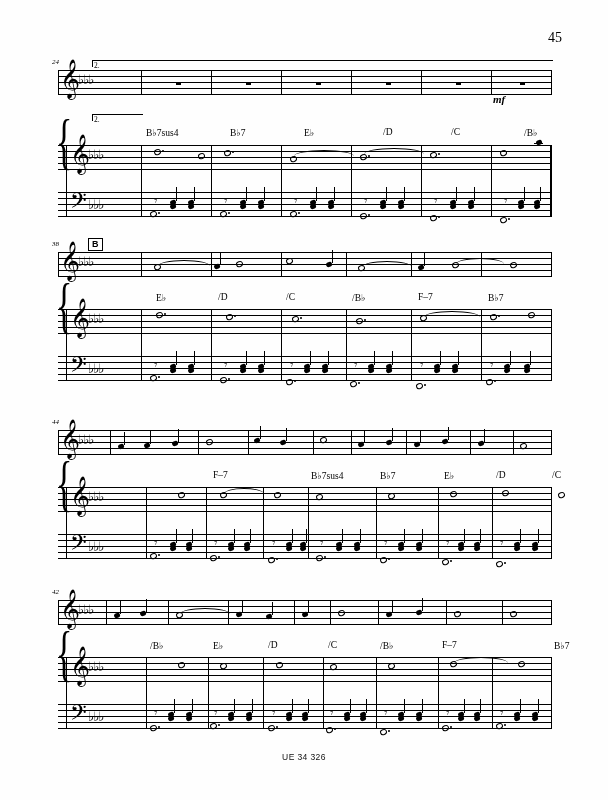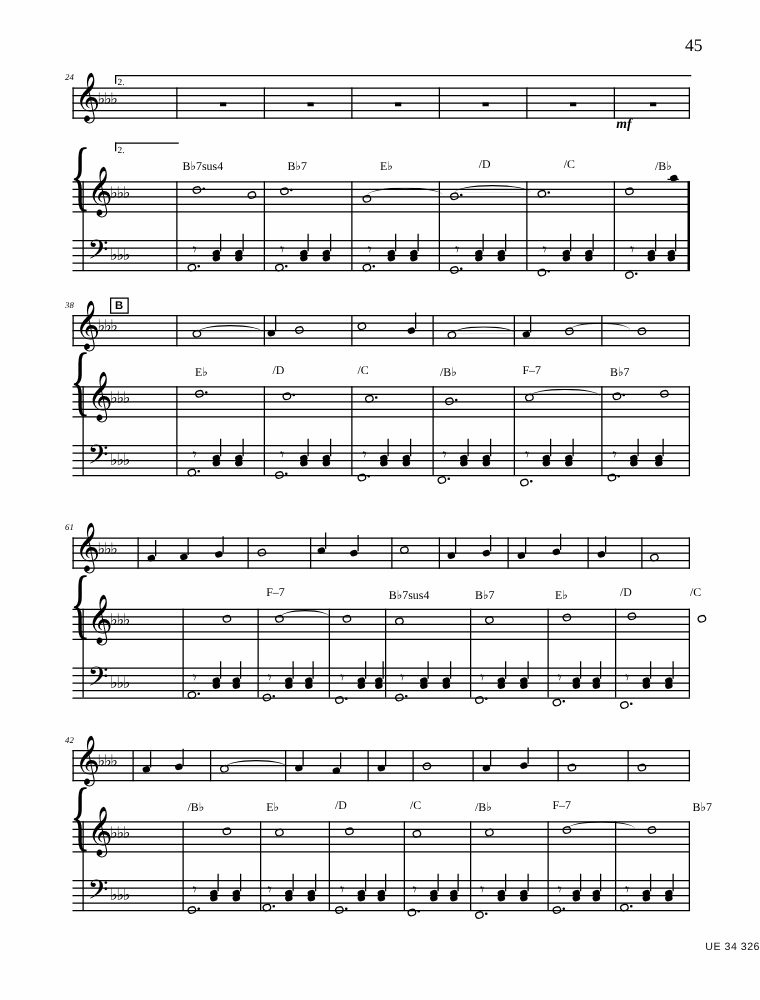--- a/index.html
+++ b/index.html
@@ -25,21 +25,21 @@
     top: 30px;
     right: 46px;
     font-size: 14px;
     font-family: "Liberation Serif", serif;
   }
   .footer-id {
     position: absolute;
     bottom: 38px;
     left: 0;
     width: 100%;
-    text-align: right;
+    text-align: center;
     font-size: 8.5px;
     letter-spacing: 0.4px;
     font-family: "Liberation Sans", sans-serif;
     color: #111;
   }
 
   
   .system {
     position: absolute;
     left: 58px;
@@ -505,21 +505,21 @@
       <div class="stem" style="left:452px; top:99px; height:14px;"></div>
     <div class="nh" style="left:446px; top:116px;"></div>
     <div class="nh" style="left:466px; top:112px;"></div>
       <div class="stem" style="left:472px; top:99px; height:14px;"></div>
     <div class="nh" style="left:466px; top:116px;"></div>
     <div class="nh open" style="left:428px; top:127px;"></div>
       <div class="dot" style="left:436px; top:128px;"></div>
   </div>
 
   <div class="system" style="top:430px; height:150px;">
-    <div class="sys-label">61</div>
+    <div class="sys-label">44</div>
 
     <div class="staff" style="top:0;">
       <div class="ln"></div>
         <div class="ln"></div>
         <div class="ln"></div>
         <div class="ln"></div>
         <div class="ln"></div>
     </div>
     <div class="barline" style="left:0; top:0; height:25px;"></div>
     <div class="clef treble" style="left:2px; top:-9px;">𝄞</div>

